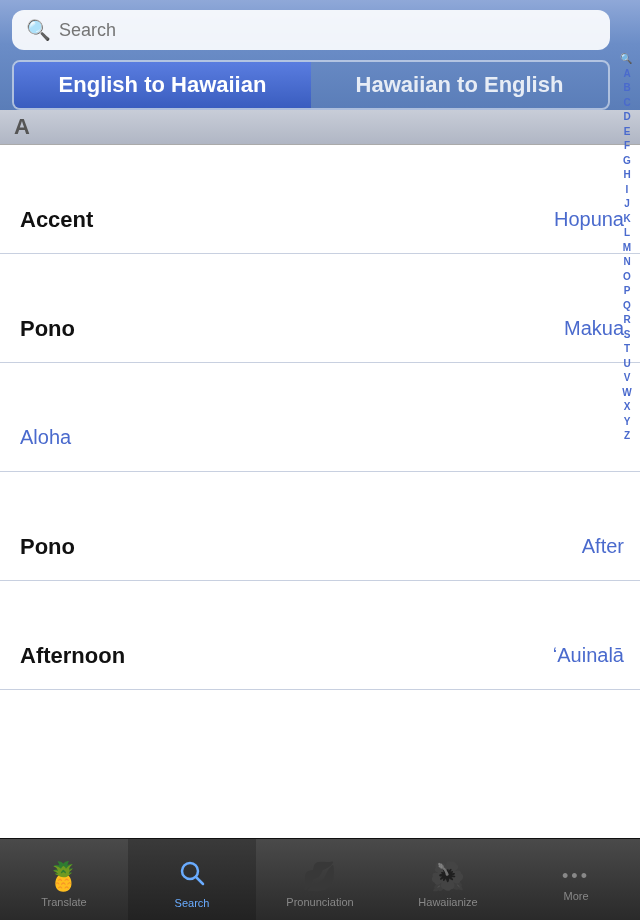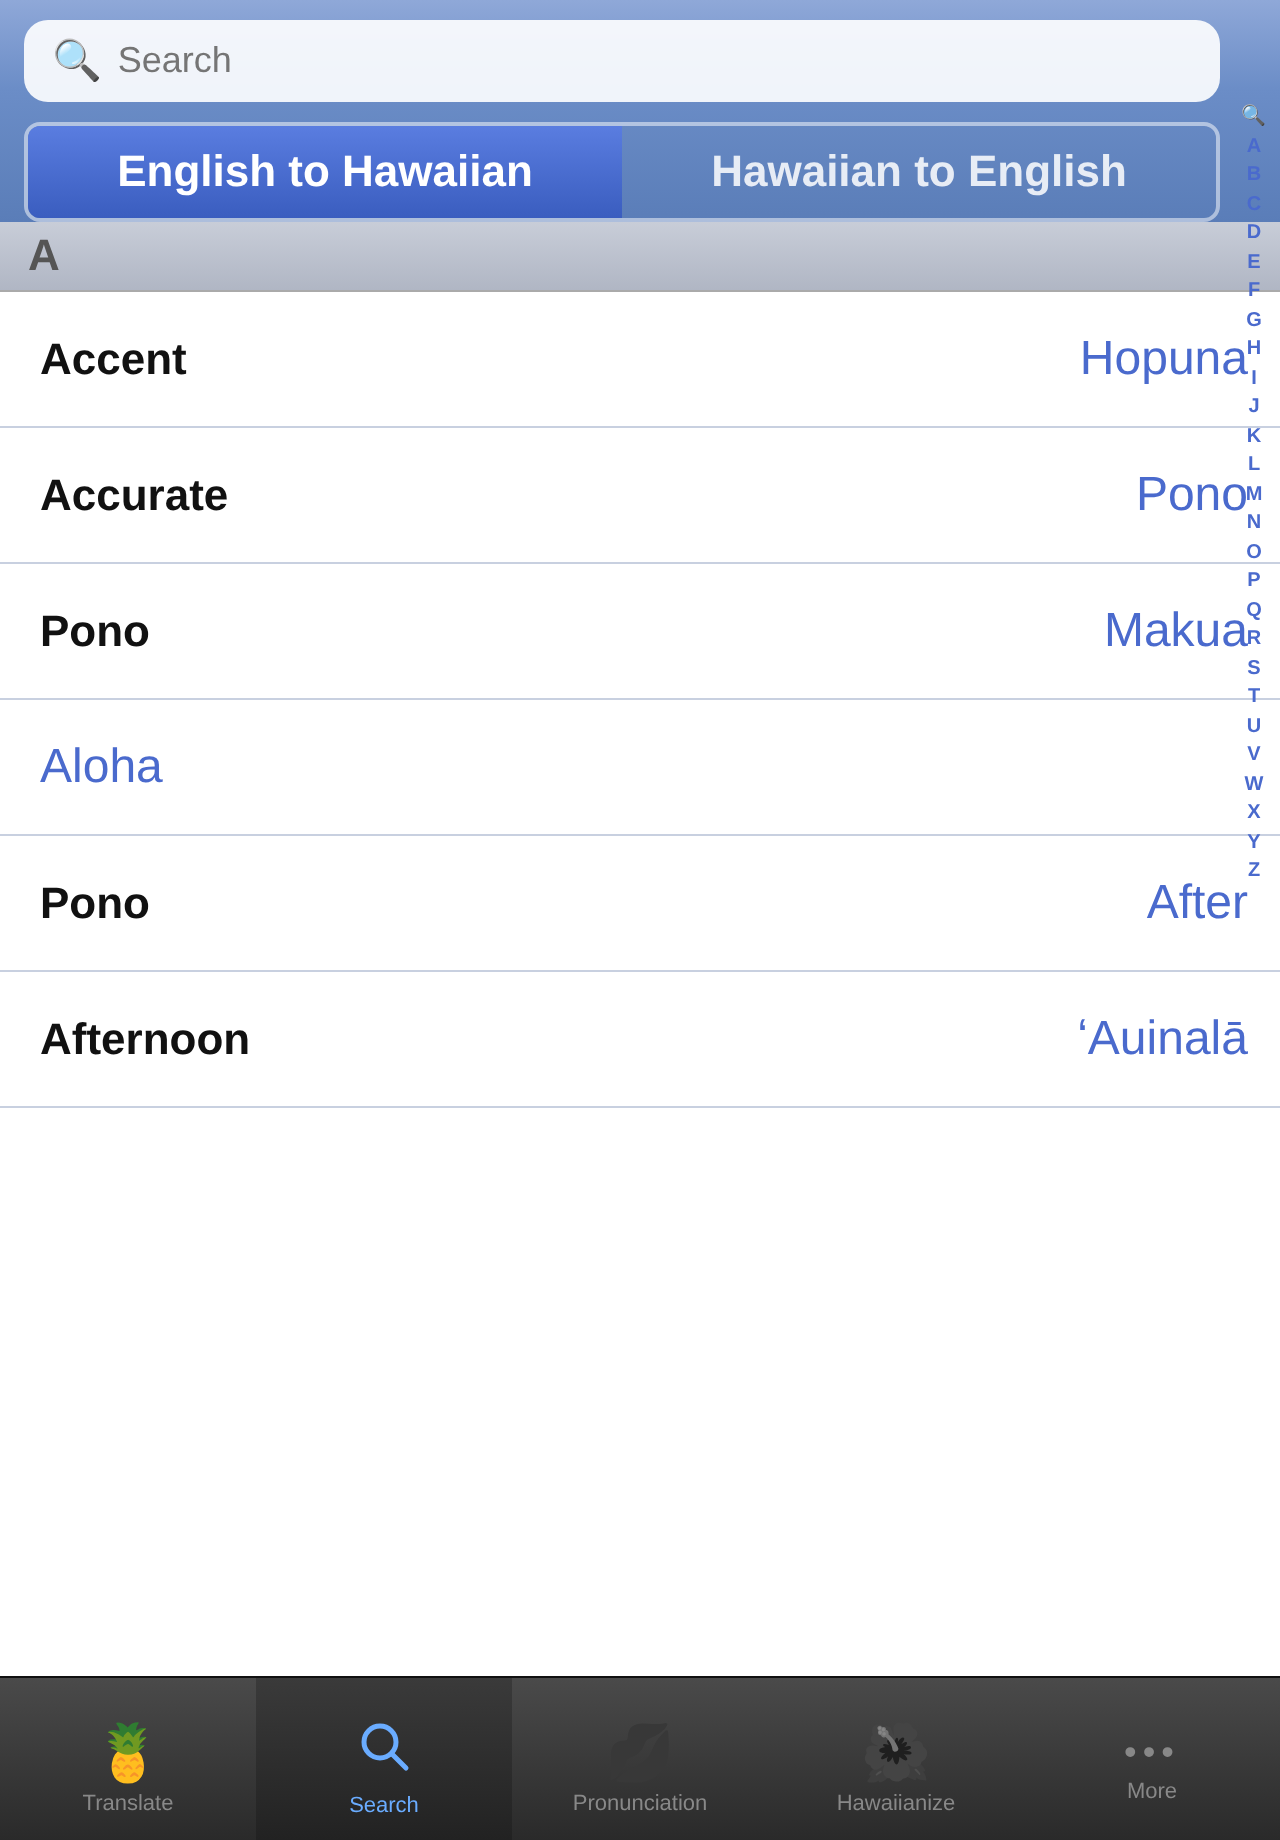--- a/index.html
+++ b/index.html
@@ -113,30 +113,31 @@
     }
 
     .word-row {
       display: flex;
       align-items: center;
       justify-content: space-between;
       padding: 18px 16px 18px 20px;
       border-bottom: 1px solid #c8d0e0;
       background: #fff;
       min-height: 68px;
+      margin-top: 41px;
     }
 
     .word-english {
       font-size: 22px;
       font-weight: bold;
       color: #111;
     }
 
     .word-hawaiian {
-      font-size: 24px;
+      font-size: 20px;
       color: #4a6acd;
     }
 
     
     .tab-bar {
       position: absolute;
       bottom: 0;
       left: 0;
       right: 0;
       height: 82px;
@@ -228,24 +229,20 @@
 <div class="section-header">
   <span>A</span>
 </div>
 
 <div class="word-list" id="word-list-container">
 <div class="word-row">
       <span class="word-english">Accent</span>
       <span class="word-hawaiian">Hopuna</span>
     </div>
     <div class="word-row">
-      <span class="word-english">Accurate</span>
-      <span class="word-hawaiian">Pono</span>
-    </div>
-    <div class="word-row">
       <span class="word-english">Pono</span>
       <span class="word-hawaiian">Makua</span>
     </div>
     <div class="word-row">
       <span class="word-hawaiian">Aloha</span>
     </div>
     <div class="word-row">
       <span class="word-english">Pono</span>
       <span class="word-hawaiian">After</span>
     </div>

